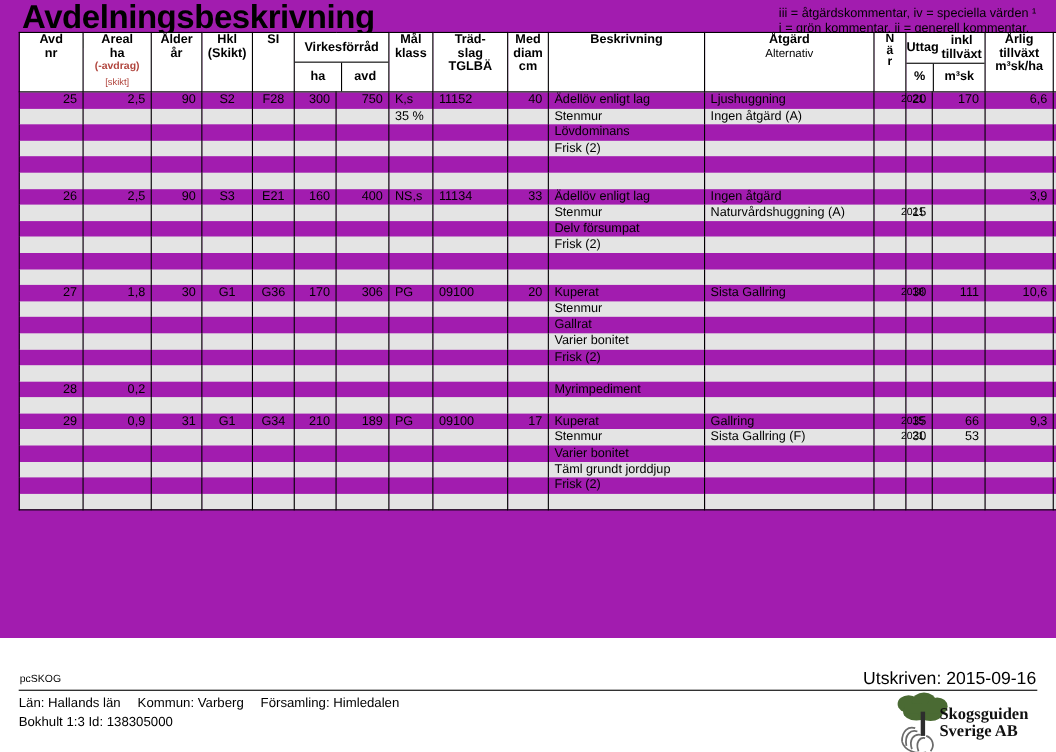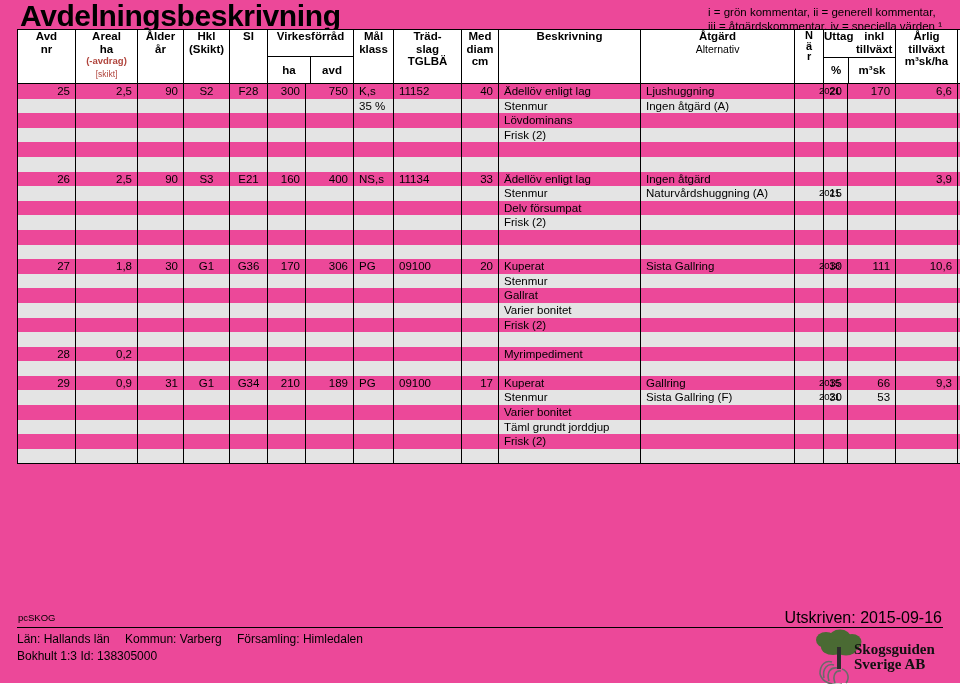--- a/index.html
+++ b/index.html
@@ -6,22 +6,22 @@
   html, body {
     margin: 0; padding: 0;
     width: 960px; height: 684px;
     background: #ffffff;
     font-family: "Liberation Sans", sans-serif;
     color: #000000;
     overflow: hidden;
   }
   #page {
     position: relative;
-    width: 960px; height: 683px;
-    background: #ec4899;
+    width: 960px; height: 580px;
+    background: #a21caf;
   }
 
   
   .title-wrap { position: absolute; left: 20px; top: 0px; }
   .doc-title {
     font-size: 30px; font-weight: bold; letter-spacing: -0.4px;
     line-height: 30px; margin: 1px 0 0 0; white-space: nowrap;
   }
   .doc-subtitle {
     font-size: 13px; font-weight: bold; line-height: 14px;
@@ -60,21 +60,21 @@
     line-height: 12.5px;
     height: 54px;
     background: #fff;
   }
   thead th .red { color: #b0443c; font-weight: bold; font-size: 9.5px; }
   thead th .tiny { color: #b0443c; font-weight: normal; font-size: 8.5px; }
   thead th .light { font-weight: normal; font-size: 10.5px; }
   thead th .stackv { display:block; line-height: 10.5px; font-size: 11px; }
   .hdr-split { display: flex; flex-direction: column; height: 100%; }
   .hdr-split .top {
-    flex: 0 0 27px; display:flex; justify-content:center;
+    flex: 0 0 27px; display:flex; align-items:center; justify-content:center;
     border-bottom: 1.4px solid #000;
   }
   .hdr-split .bot { flex: 1 1 auto; display: flex; }
   .hdr-split .bot > div {
     flex: 1 1 0; display:flex; align-items:center; justify-content:center;
   }
   .hdr-split .bot > div + div { border-left: 1.4px solid #000; }
 
   
   tbody td {
@@ -119,22 +119,22 @@
 <body>
 
 <div id="page">
 
   <div class="title-wrap">
     <div class="doc-title">Avdelningsbeskrivning</div>
     <div class="doc-subtitle">Skifte: Utskifte</div>
   </div>
 
   <div class="legend">
+    <div>iii = åtgärdskommentar, iv = speciella värden ¹</div>
     <div>i = grön kommentar, ii = generell kommentar,</div>
-    <div>iii = åtgärdskommentar, iv = speciella värden ¹</div>
   </div>
 
   <div class="tbl-wrap">
     <table class="main">
       <colgroup>
         <col style="width:58px">
         <col style="width:62px">
         <col style="width:46px">
         <col style="width:46px">
         <col style="width:38px">

